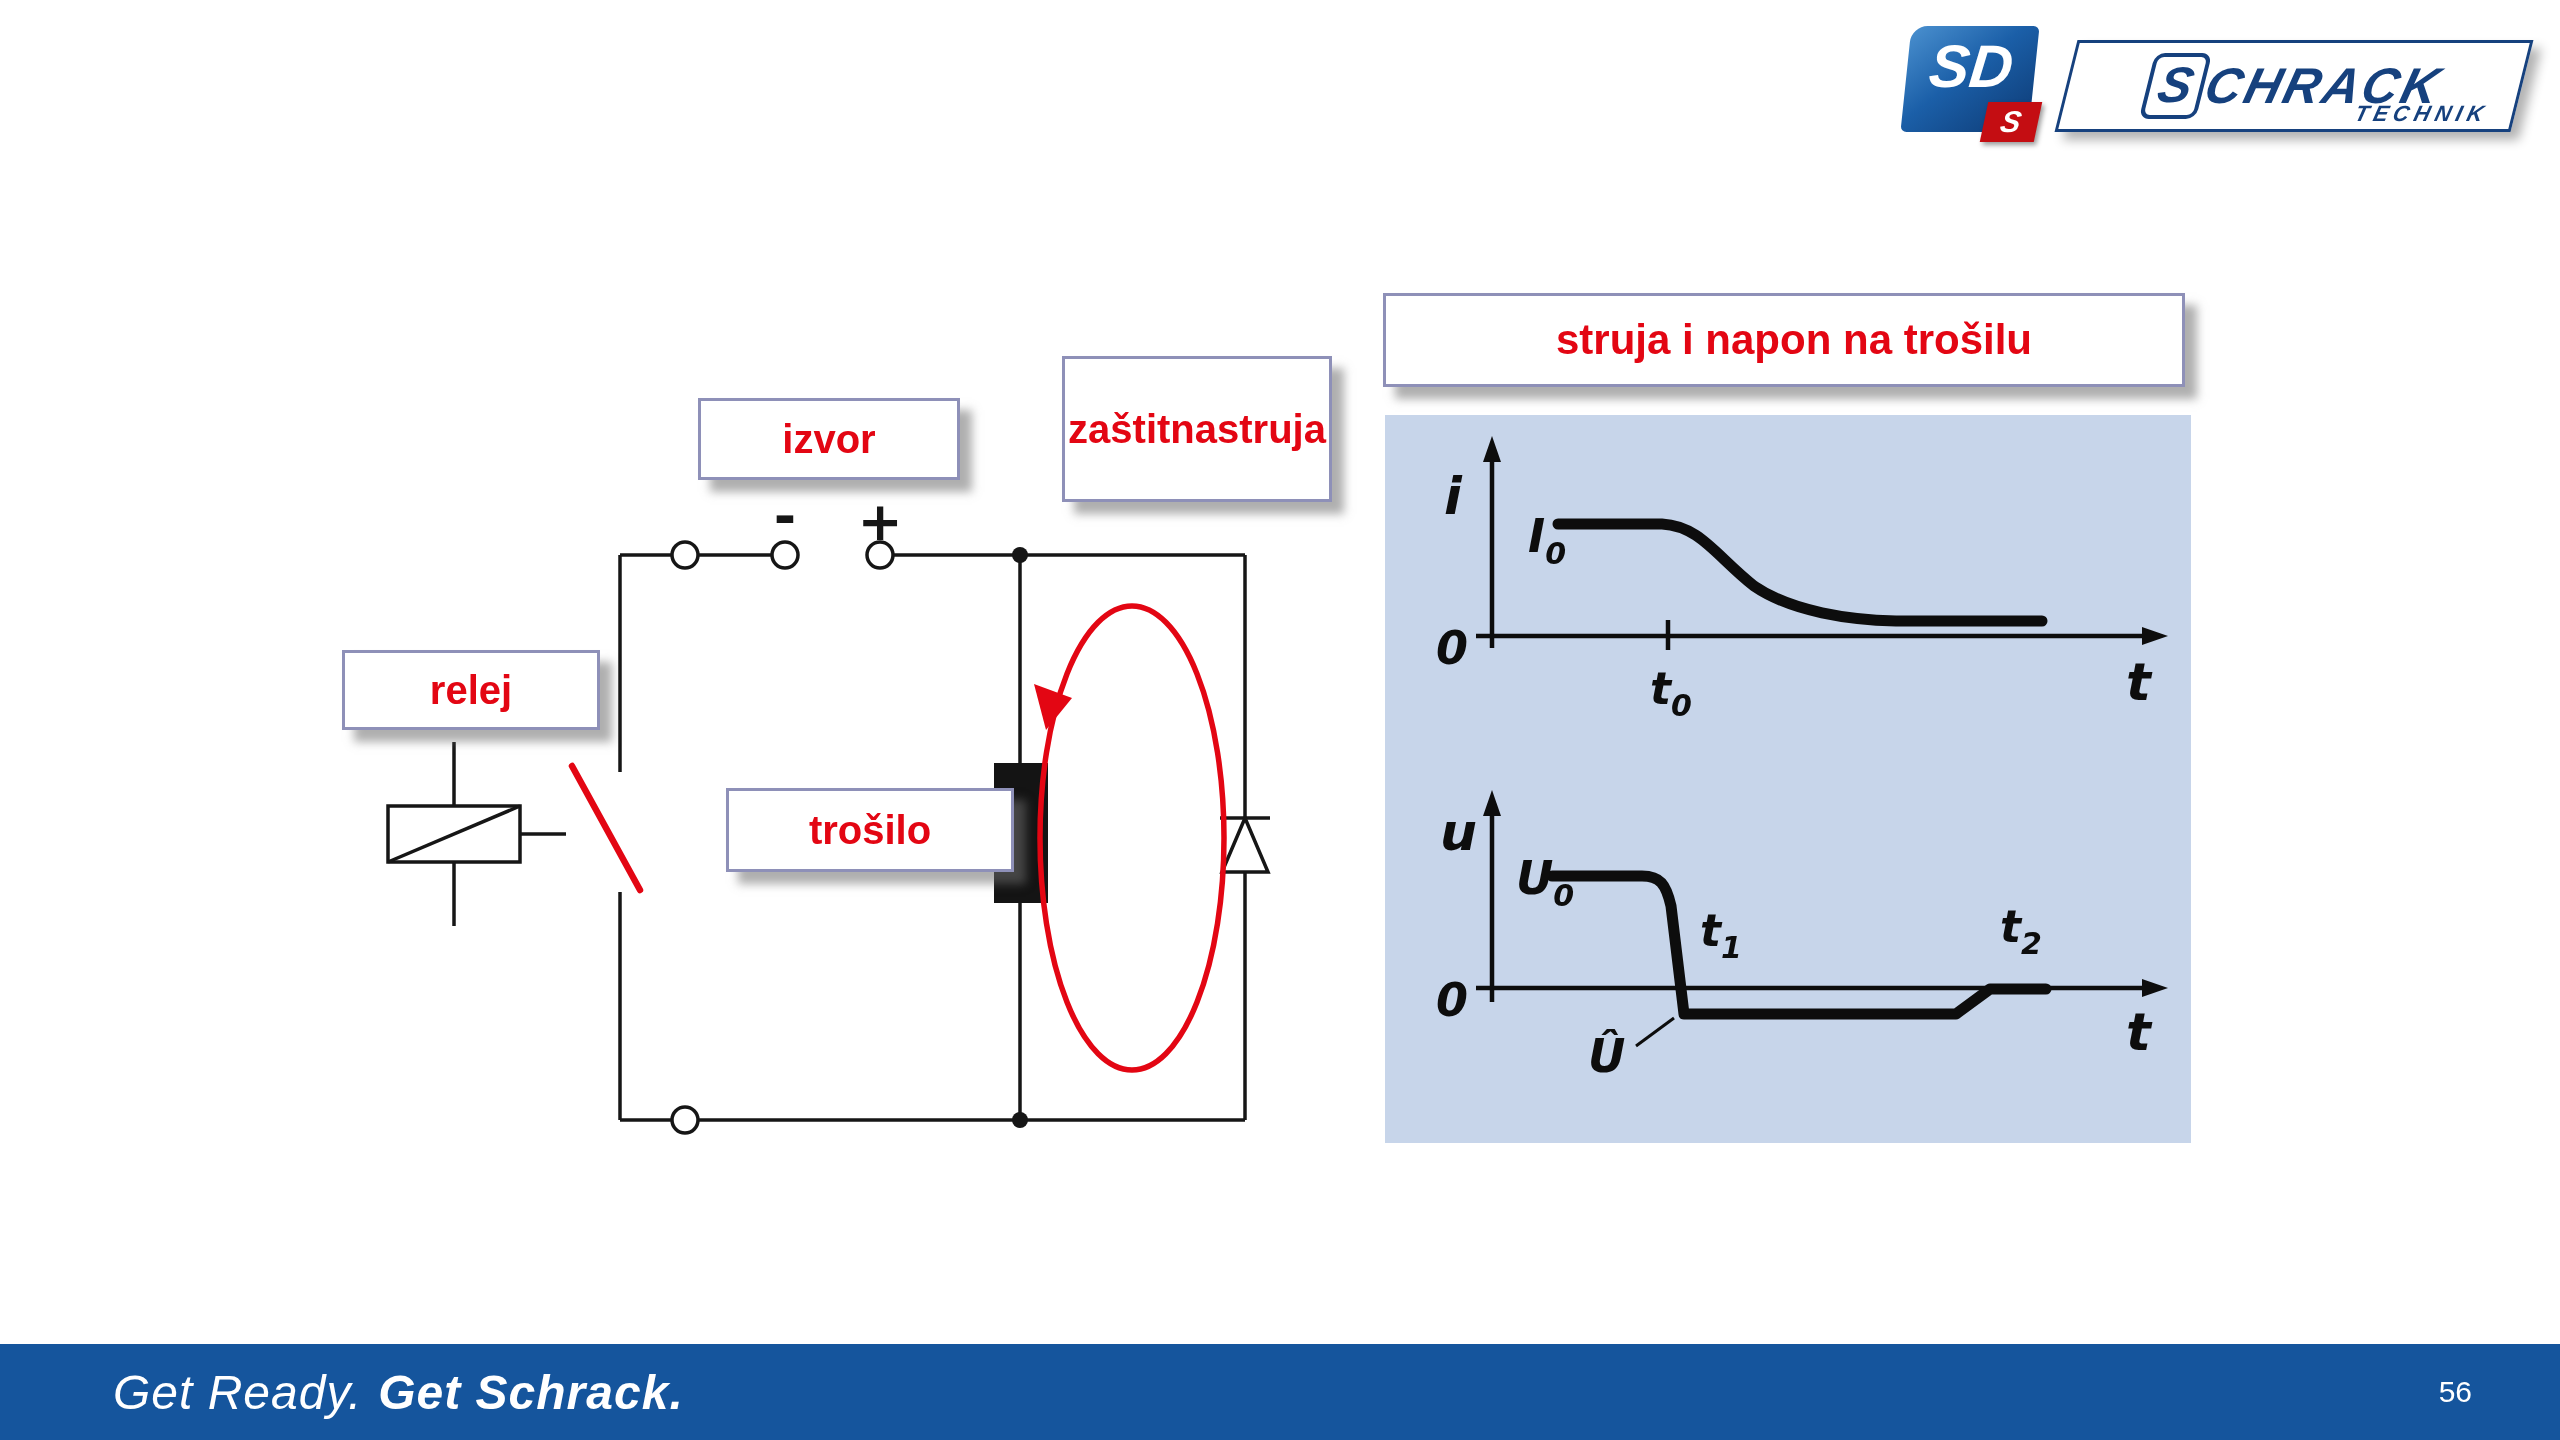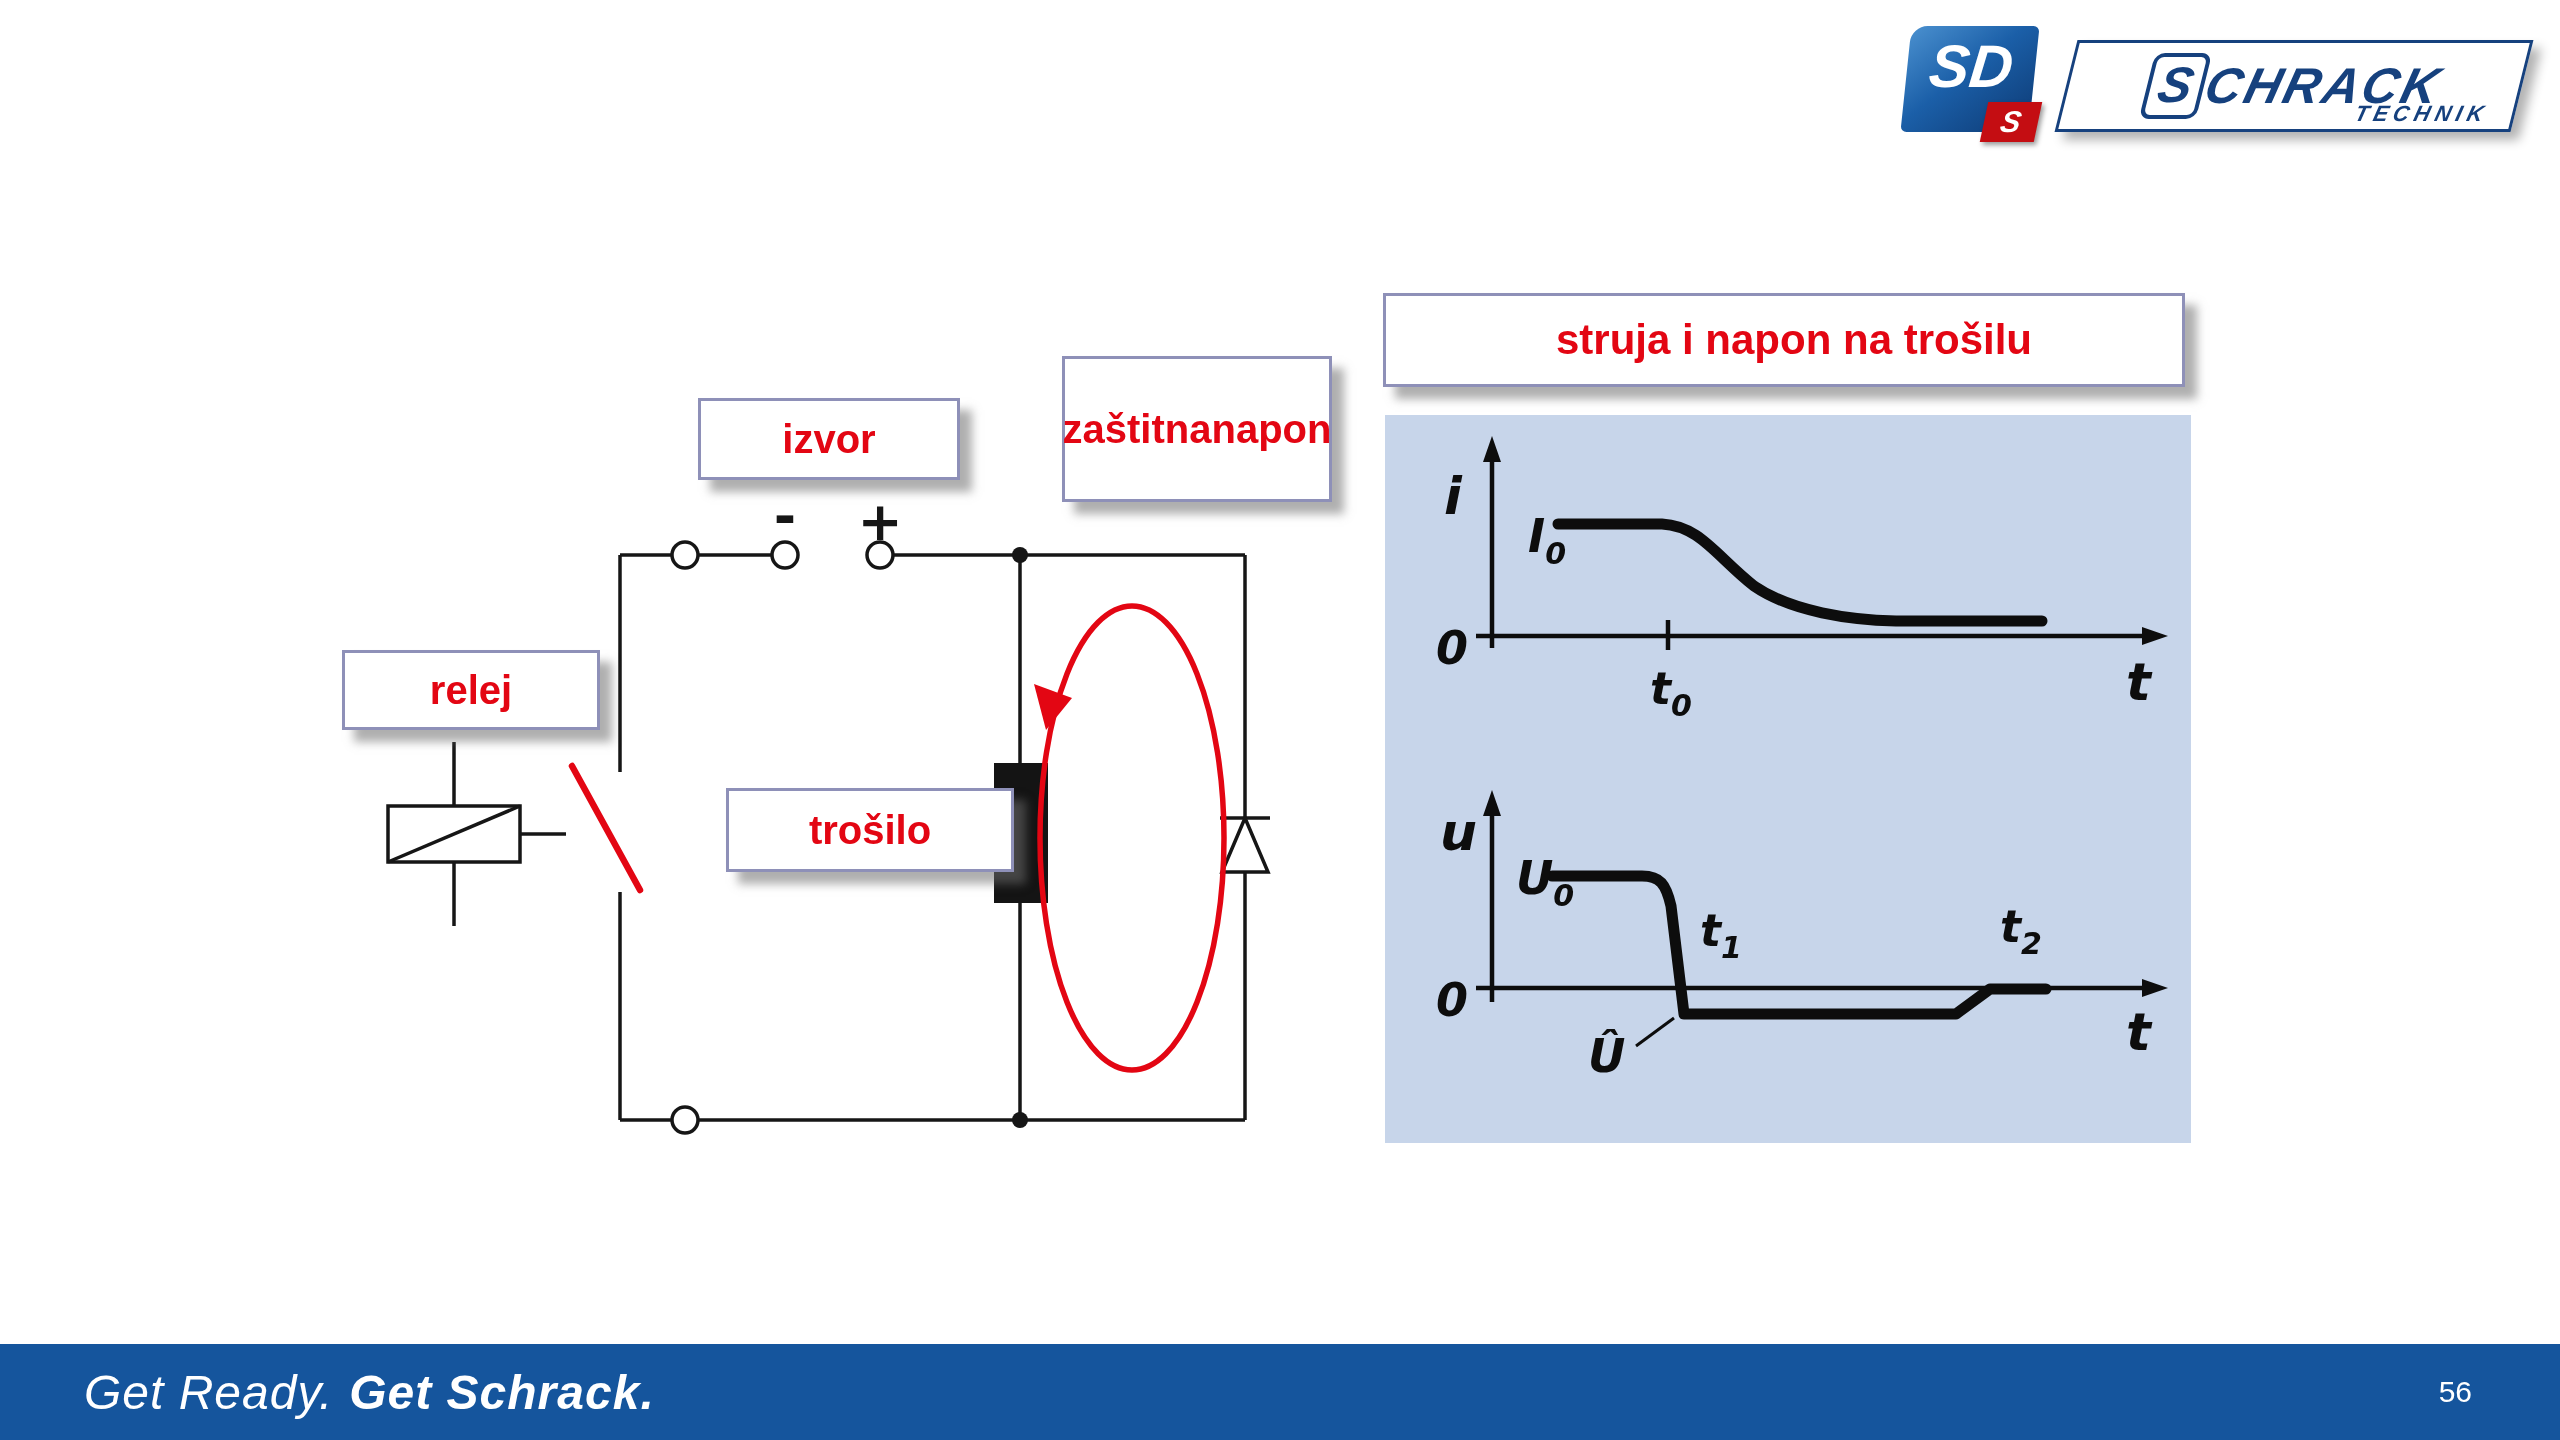--- a/index.html
+++ b/index.html
@@ -68,21 +68,21 @@
   svg text { font-family:"DejaVu Sans", sans-serif; }
   .it { font-style:italic; font-weight:bold; fill:#0d0d0d; }
   .f52 { font-size:52px; } .f46 { font-size:46px; } .f44 { font-size:44px; }
   .sub { font-size:30px; }
   .sign { font-size:54px; font-weight:bold; fill:#161616; }
   
   .footer {
     position:absolute; left:0; bottom:0; width:2560px; height:96px; background:#15559d;
     color:#ffffff; display:flex; align-items:center;
   }
-  .footer .gr { font-style:italic; font-size:48px; margin-left:84px; font-weight:normal; letter-spacing:1px; }
+  .footer .gr { font-style:italic; font-size:48px; margin-left:113px; font-weight:normal; letter-spacing:1px; }
   .footer .gs { font-style:italic; font-size:48px; font-weight:bold; margin-left:16px; letter-spacing:1px; }
   .footer .page { position:absolute; right:88px; font-size:30px; }
 </style>
 </head>
 <body>
 
 <div class="slide">
 
 
   <div class="logo-sd">
@@ -149,21 +149,21 @@
       <ellipse class="red-loop" cx="1132" cy="838" rx="92" ry="232"></ellipse>
       <polygon class="red-head" points="1046,730 1034,684 1072,698"></polygon>
     </g>
   </svg>
 
   <div class="label-box" style="left:698px;top:398px;width:262px;height:82px;text-align:right;">
     <span>izvor</span>
   </div>
   <div class="label-box col" style="left:1062px;top:356px;width:270px;height:146px;">
     <span>zaštitna</span>
-    <span>napon</span>
+    <span>struja</span>
   </div>
   <div class="label-box" style="left:342px;top:650px;width:258px;height:80px;">
     <span>relej</span>
   </div>
   <div class="label-box" style="left:726px;top:788px;width:288px;height:84px;">
     <span>trošilo</span>
   </div>
 
   <div class="label-box chart-header" style="left:1383px;top:293px;width:802px;height:94px;padding-left:20px;">
     <span>struja i napon na trošilu</span>

